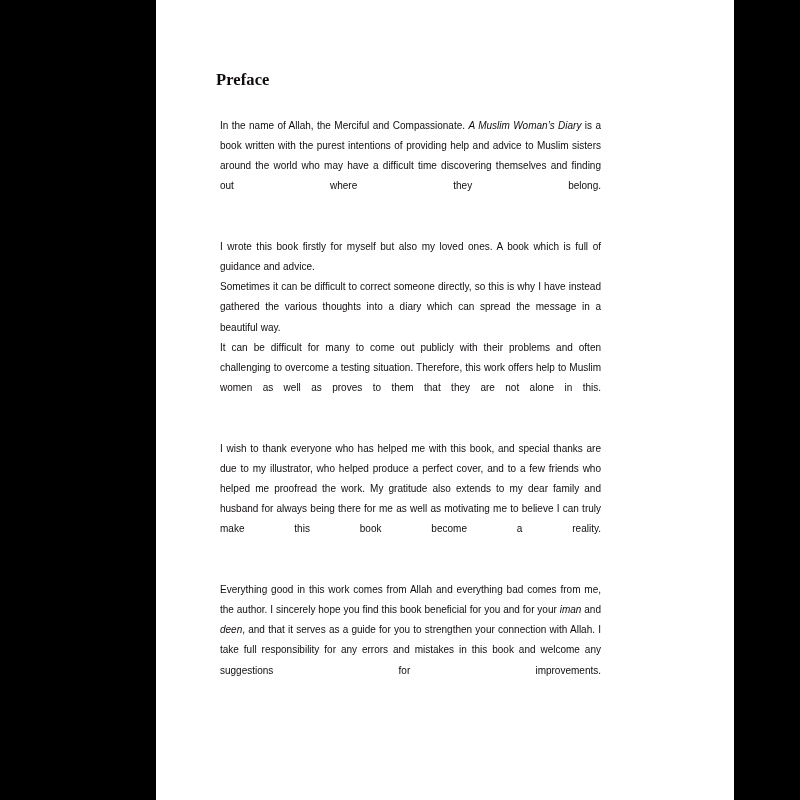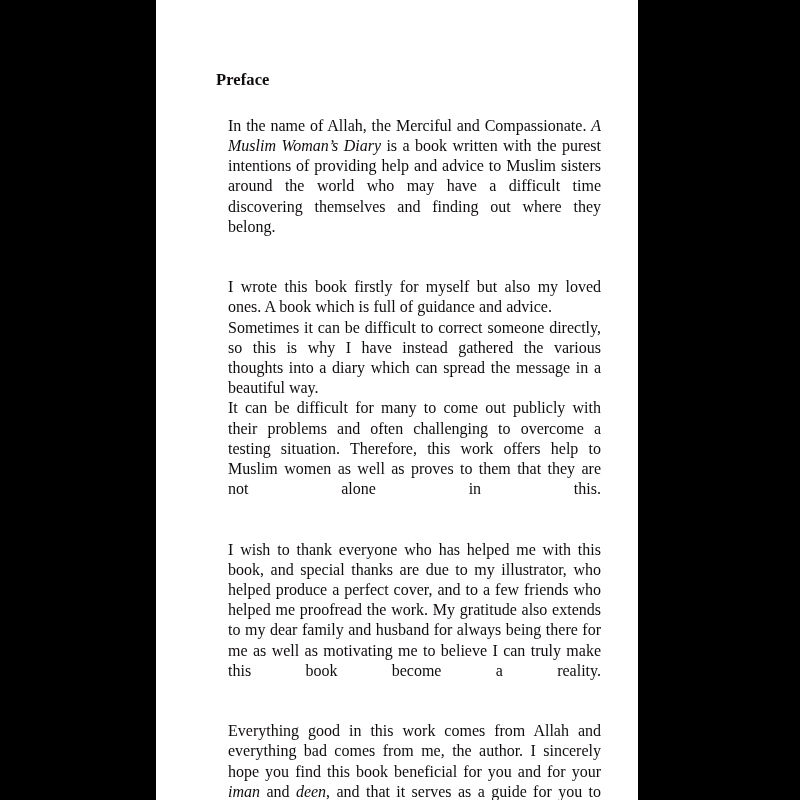--- a/index.html
+++ b/index.html
@@ -20,21 +20,21 @@
     width: 800px;
     height: 800px;
     background: #000000;
   }
 
   
   .page-sheet {
     position: absolute;
     left: 156px;
     top: 0px;
-    width: 482px;
+    width: 578px;
     height: 800px;
     background: #ffffff;
   }
 
   .page-content {
     position: absolute;
     left: 60px;          
     top: 70px;
     width: 385px;        
   }
@@ -43,27 +43,27 @@
     font-family: "Liberation Serif", "DejaVu Serif", serif;
     font-size: 16.5px;
     font-weight: bold;
     color: #100c0c;
     margin: 0 0 26px 0;
     line-height: 1.2;
     letter-spacing: 0.1px;
   }
 
   .body-paragraph {
-    font-family: Liberation Serif, serif;
-    font-size: 16px;
+    font-family: Liberation Sans, sans-serif;
+    font-size: 10px;
     line-height: 20.2px;
     color: #100c0c;
     text-align: justify;
     text-justify: inter-word;
-    margin: 0 0 20px 12px;
+    margin: 0 0 20px 4px;
     hyphens: manual;
     word-spacing: 0.1px;
   }
 
   .body-paragraph:last-child {
     margin-bottom: 0;
   }
 
   
   .body-paragraph::after {

